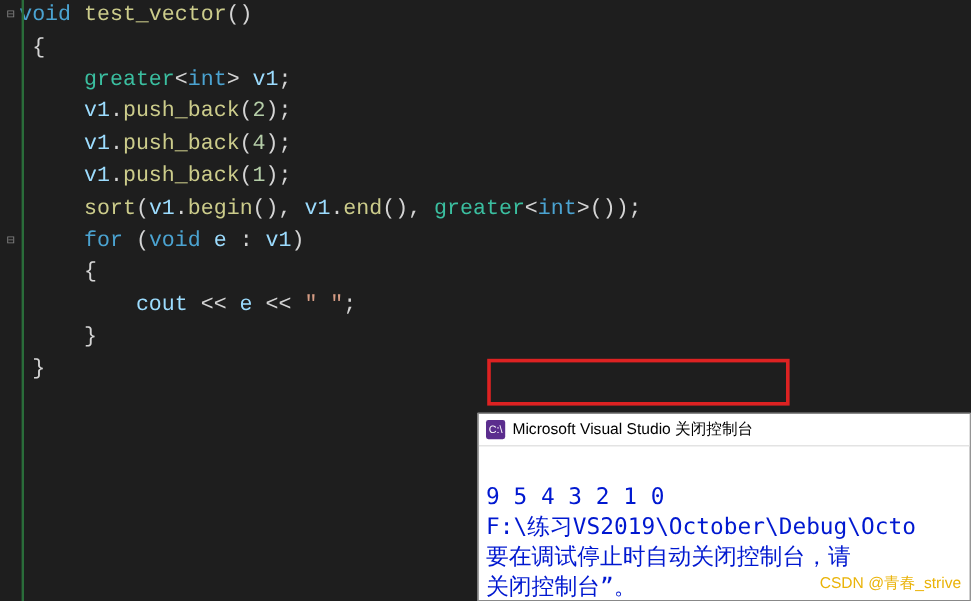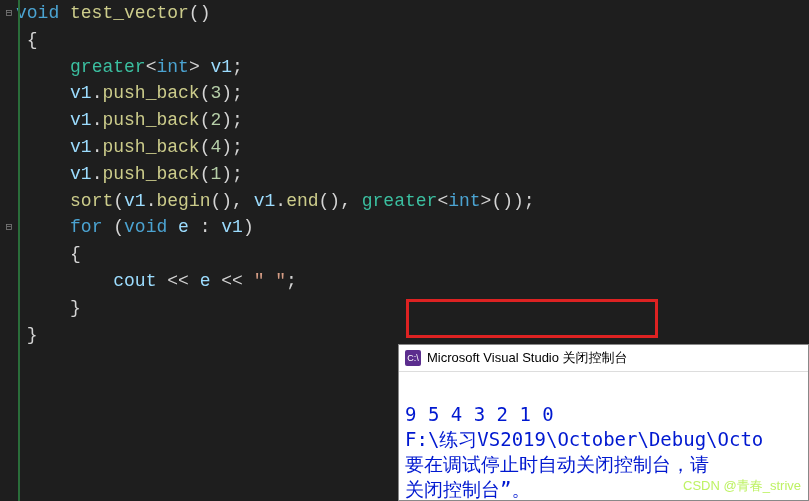--- a/index.html
+++ b/index.html
@@ -97,35 +97,34 @@
     line-height: 25px;
     white-space: pre;
     color:#0018d0;
     margin-top:28px;
   }
   .watermark {
     position: absolute;
     right: 8px;
     bottom: 6px;
     font-size: 13px;
-    color: #bef264;
+    color: #eab308;
     font-family: "Microsoft YaHei", sans-serif;
   }
 </style>
 </head>
 <body>
 
 <div class="fold-guide"></div>
 
 <div class="editor">
   <div class="code-line"><span class="gutter">⊟</span><span class="kw">void </span><span class="fn">test_vector</span><span class="plain">()</span></div>
   <div class="code-line"><span class="gutter"></span> <span class="plain">{</span></div>
   <div class="code-line"><span class="gutter"></span> <span>    </span><span class="type">greater</span><span class="plain">&lt;</span><span class="kw">int</span><span class="plain">&gt; </span><span class="var">v1</span><span class="plain">;</span></div>
 
-  <div class="code-line"><span class="gutter"></span> <span>    </span><span class="var">v1</span><span class="plain">.</span><span class="fn">push_back</span><span class="plain">(</span><span class="num">3</span><span class="plain">);</span></div>
   <div class="code-line"><span class="gutter"></span> <span>    </span><span class="var">v1</span><span class="plain">.</span><span class="fn">push_back</span><span class="plain">(</span><span class="num">2</span><span class="plain">);</span></div>
   <div class="code-line"><span class="gutter"></span> <span>    </span><span class="var">v1</span><span class="plain">.</span><span class="fn">push_back</span><span class="plain">(</span><span class="num">4</span><span class="plain">);</span></div>
   <div class="code-line"><span class="gutter"></span> <span>    </span><span class="var">v1</span><span class="plain">.</span><span class="fn">push_back</span><span class="plain">(</span><span class="num">1</span><span class="plain">);</span></div>
 
   <div class="code-line"><span class="gutter"></span> <span>    </span><span class="fn">sort</span><span class="plain">(</span><span class="var">v1</span><span class="plain">.</span><span class="fn">begin</span><span class="plain">(), </span><span class="var">v1</span><span class="plain">.</span><span class="fn">end</span><span class="plain">(), </span><span class="type">greater</span><span class="plain">&lt;</span><span class="kw">int</span><span class="plain">&gt;</span><span class="plain">());</span></div>
 
   <div class="code-line"><span class="gutter">⊟</span> <span>    </span><span class="kw">for </span><span class="plain">(</span><span class="kw">void </span><span class="var">e</span><span class="plain"> : </span><span class="var">v1</span><span class="plain">)</span></div>
   <div class="code-line"><span class="gutter"></span> <span>    </span><span class="plain">{</span></div>
   <div class="code-line"><span class="gutter"></span> <span>        </span><span class="var">cout</span><span class="plain"> &lt;&lt; </span><span class="var">e</span><span class="plain"> &lt;&lt; </span><span class="str">" "</span><span class="plain">;</span></div>
   <div class="code-line"><span class="gutter"></span> <span>    </span><span class="plain">}</span></div>

